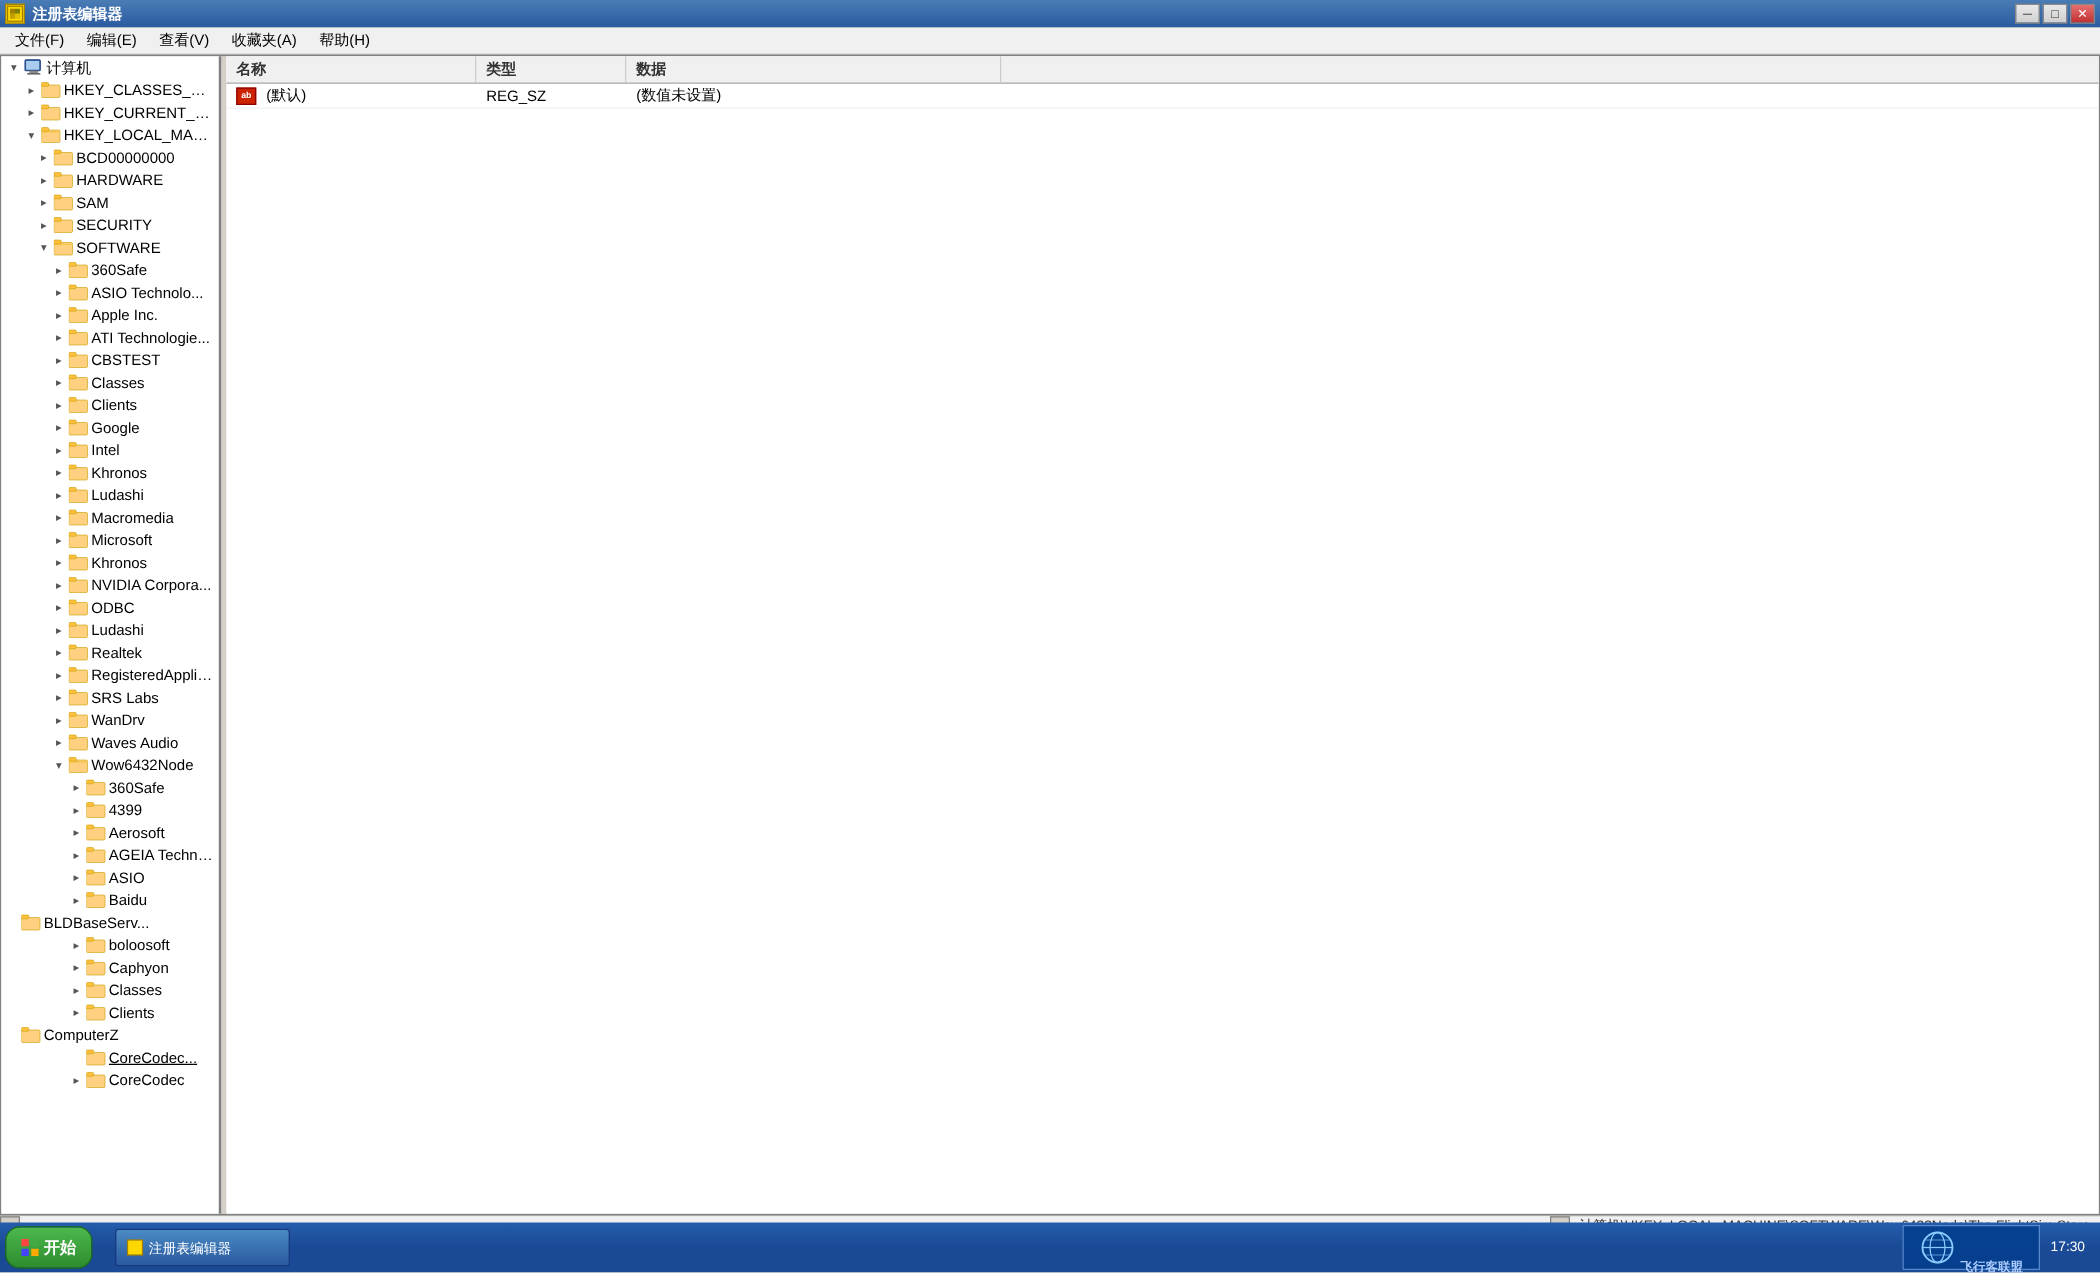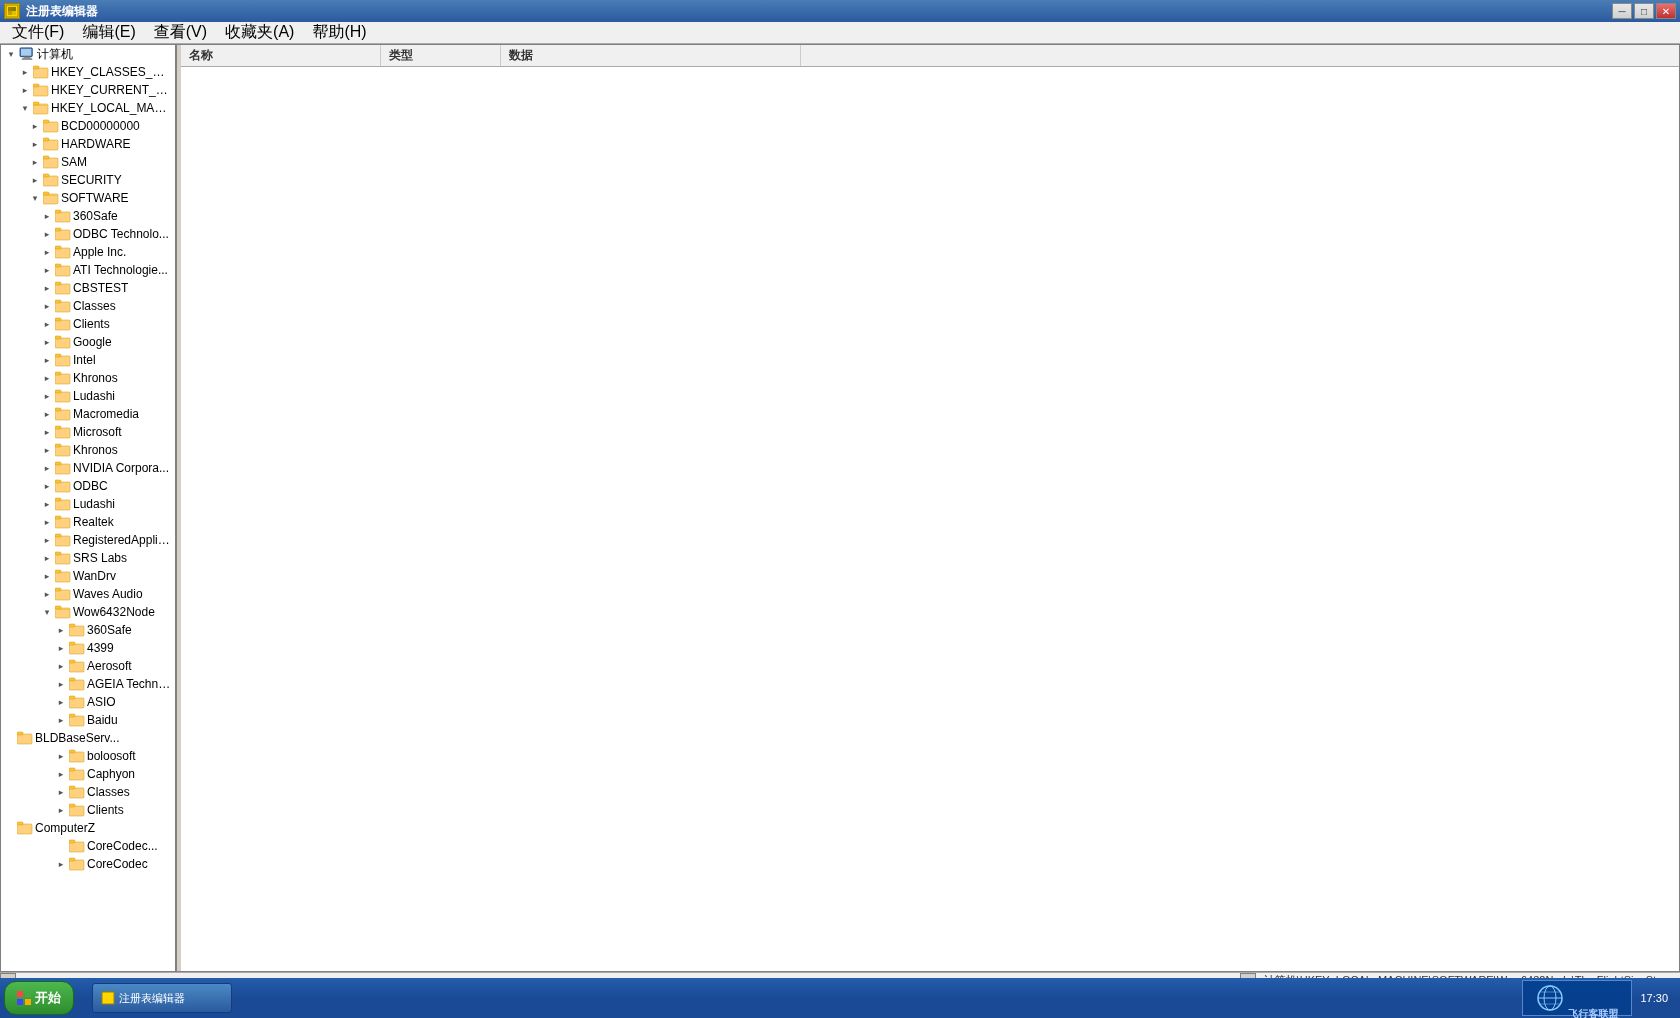--- a/index.html
+++ b/index.html
@@ -64,21 +64,21 @@
       height: 22px;
       display: flex;
       align-items: center;
       padding: 0 4px;
       border-bottom: 1px solid #aaa;
       gap: 2px;
     }
     .menu-item {
       padding: 2px 8px;
       cursor: pointer;
-      font-size: 16px;
+      font-size: 12px;
       color: #000;
     }
 
     
     .main-container {
       display: flex;
       height: calc(1018px - 22px - 22px - 24px - 22px);
       border: 1px solid #808080;
     }
 
@@ -364,21 +364,21 @@
         <rect x="0" y="1" width="6" height="3" rx="1" fill="#ffc040" stroke="#c8a000" stroke-width="0.5"></rect>
       </svg></span>
           <span class="tree-label">360Safe</span>
         </div>
         <div class="tree-item" style="padding-left: 38px;">
           <span class="expand-btn">▸</span>
           <span class="folder-icon"><svg width="16" height="14" viewBox="0 0 16 14">
         <rect x="0" y="3" width="15" height="10" rx="1" fill="#ffd080" stroke="#c8a000" stroke-width="0.5"></rect>
         <rect x="0" y="1" width="6" height="3" rx="1" fill="#ffc040" stroke="#c8a000" stroke-width="0.5"></rect>
       </svg></span>
-          <span class="tree-label">ODBC Technolo...</span>
+          <span class="tree-label">ASIO Technolo...</span>
         </div>
         <div class="tree-item" style="padding-left: 38px;">
           <span class="expand-btn">▸</span>
           <span class="folder-icon"><svg width="16" height="14" viewBox="0 0 16 14">
         <rect x="0" y="3" width="15" height="10" rx="1" fill="#ffd080" stroke="#c8a000" stroke-width="0.5"></rect>
         <rect x="0" y="1" width="6" height="3" rx="1" fill="#ffc040" stroke="#c8a000" stroke-width="0.5"></rect>
       </svg></span>
           <span class="tree-label">Apple Inc.</span>
         </div>
         <div class="tree-item" style="padding-left: 38px;">
@@ -631,21 +631,21 @@
           <span class="tree-label">Clients</span>
         </div>
         <div class="tree-item" style="">
           <span class="expand-placeholder"></span>
           <span class="folder-icon"><svg width="16" height="14" viewBox="0 0 16 14">
         <rect x="0" y="3" width="15" height="10" rx="1" fill="#ffd080" stroke="#c8a000" stroke-width="0.5"></rect>
         <rect x="0" y="1" width="6" height="3" rx="1" fill="#ffc040" stroke="#c8a000" stroke-width="0.5"></rect>
       </svg></span>
           <span class="tree-label">ComputerZ</span>
         </div>
-        <div class="tree-item" style="padding-left: 52px;">
+        <div class="tree-item" style="padding-left: 52px; text-decoration: underline;">
           <span class="expand-placeholder"></span>
           <span class="folder-icon"><svg width="16" height="14" viewBox="0 0 16 14">
         <rect x="0" y="3" width="15" height="10" rx="1" fill="#ffd080" stroke="#c8a000" stroke-width="0.5"></rect>
         <rect x="0" y="1" width="6" height="3" rx="1" fill="#ffc040" stroke="#c8a000" stroke-width="0.5"></rect>
       </svg></span>
           <span class="tree-label">CoreCodec...</span>
         </div>
         <div class="tree-item" style="padding-left: 52px;">
           <span class="expand-btn">▸</span>
           <span class="folder-icon"><svg width="16" height="14" viewBox="0 0 16 14">
@@ -660,20 +660,30 @@
   <div class="splitter"></div>
 
   <div class="right-pane">
 
     <div class="col-headers">
       <div class="col-header col-name">名称</div>
       <div class="col-header col-type">类型</div>
       <div class="col-header col-data">数据</div>
     </div>
 
+    <div id="data-rows-container">
+        <div class="data-row">
+      <div class="data-cell cell-name">
+        <span style="width:16px;height:14px;background:#cc2200;border:1px solid #880000;color:white;font-size:7px;font-weight:bold;display:inline-flex;align-items:center;justify-content:center;margin-right:4px;">ab</span>
+        <span>(默认)</span>
+      </div>
+      <div class="data-cell cell-type">REG_SZ</div>
+      <div class="data-cell cell-data">(数值未设置)</div>
+    </div>
+      </div>
   </div>
 </div>
 
 <div style="height:16px; background:#f0f0f0; border-top:1px solid #aaa; display:flex; align-items:center;">
   <div style="width:16px;height:16px;background:#d4d0c8;border:1px solid #808080;display:flex;align-items:center;justify-content:center;font-size:8px;cursor:pointer;">◄</div>
   <div style="flex:1;height:16px;background:#f0f0f0;"></div>
   <div style="width:16px;height:16px;background:#d4d0c8;border:1px solid #808080;display:flex;align-items:center;justify-content:center;font-size:8px;cursor:pointer;">►</div>
   <div style="font-size:11px;padding:0 8px;color:#333;">计算机\HKEY_LOCAL_MACHINE\SOFTWARE\Wow6432Node\The FlightSim Store</div>
 </div>
 

